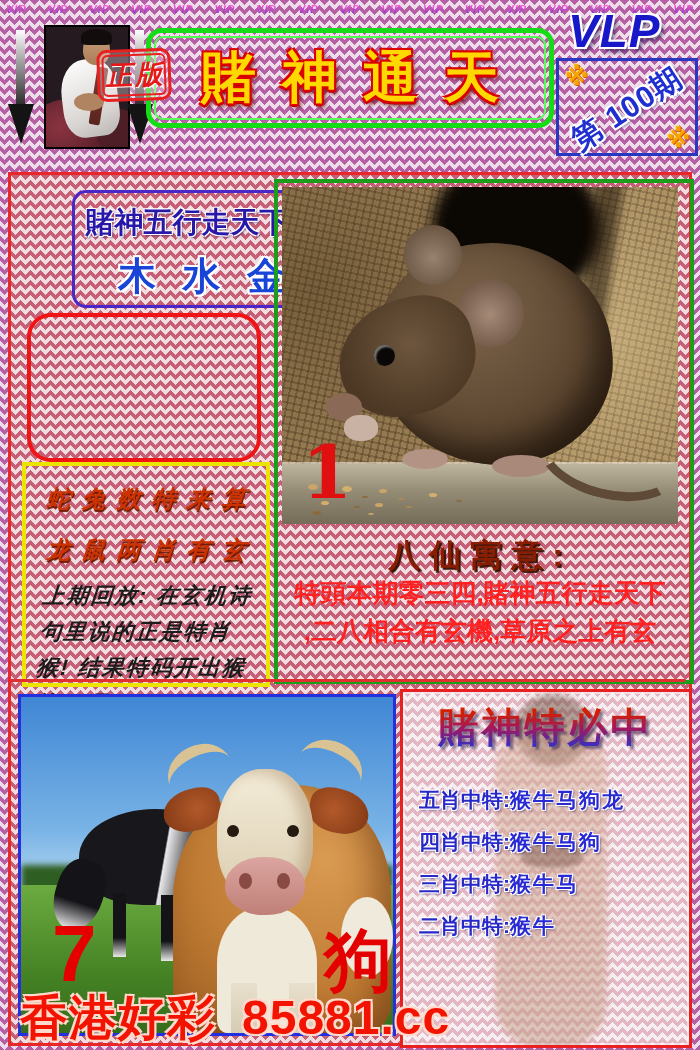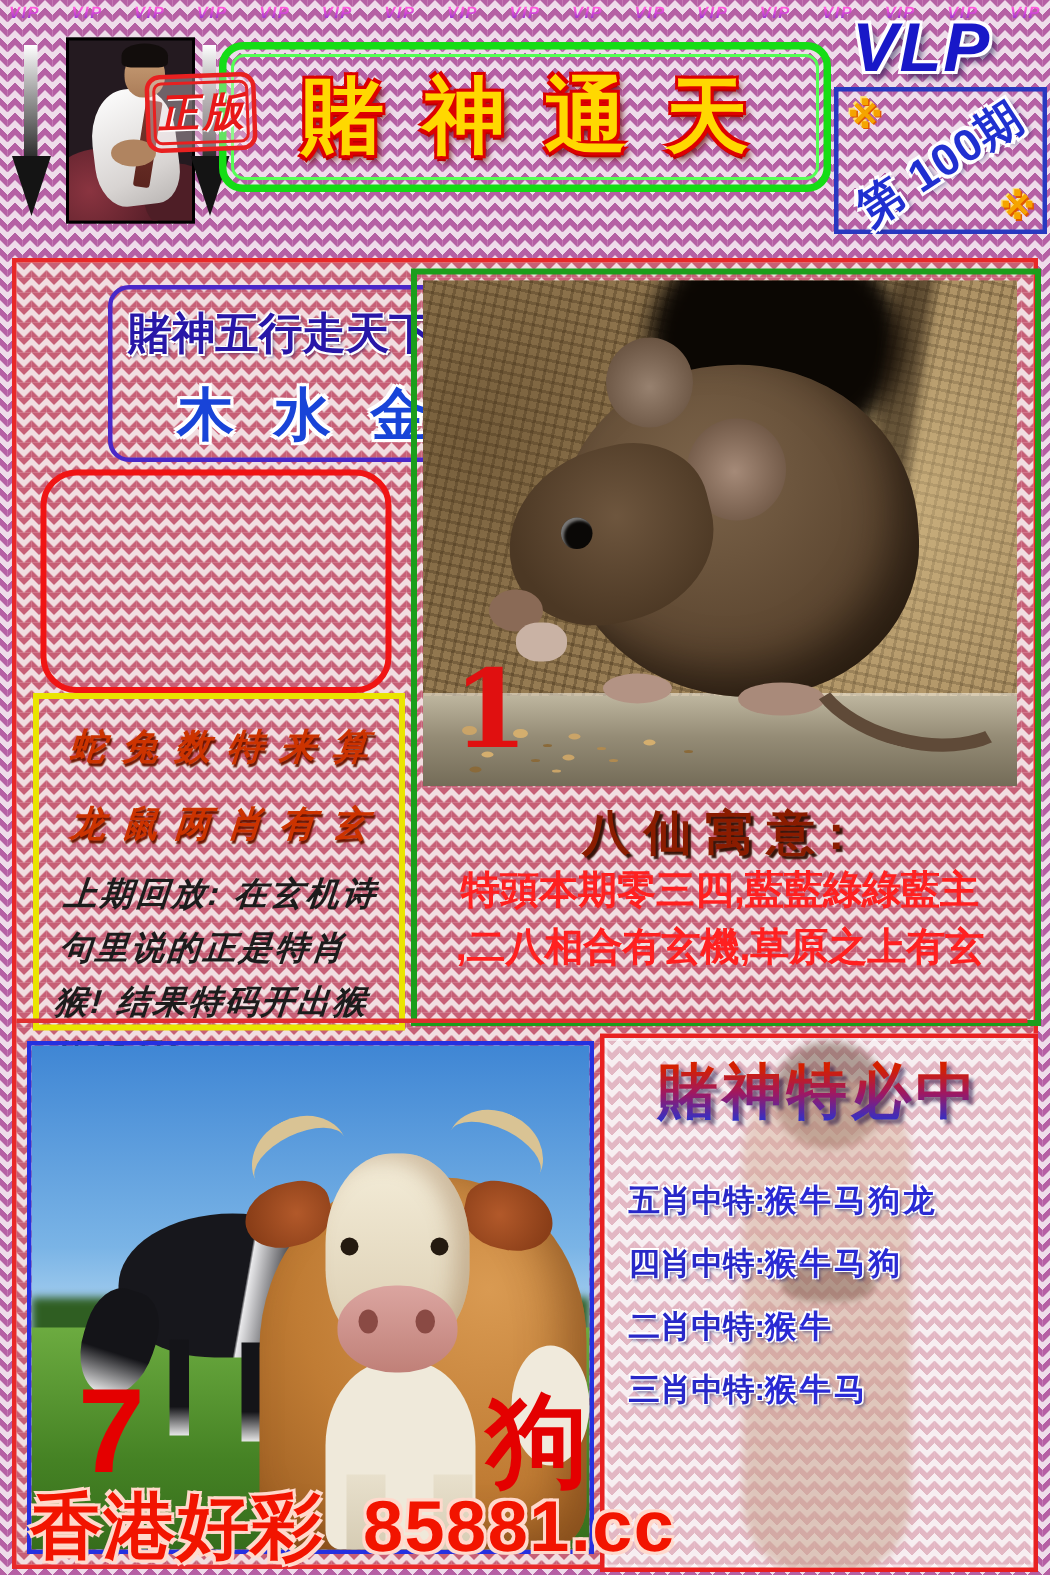--- a/index.html
+++ b/index.html
@@ -260,21 +260,21 @@
       <div class="m-eye"></div>
       <div class="m-nose"></div>
       <div class="m-mouthfood"></div>
       <div class="m-paw"></div>
       <div class="m-foot"></div>
       <div class="m-tail"></div>
     </div>
   </div>
   <div class="abs mouse-number">1</div>
   <div class="abs bx-caption">八仙寓意:</div>
-  <div class="abs bx-line" style="top:576px;">特頭本期零三四,藍藍綠綠藍主</div>
+  <div class="abs bx-line" style="top:576px;">特頭本期零三四,賭神五行走天下</div>
   <div class="abs bx-line" style="top:614px;">,二八相合有玄機,草原之上有玄</div>
 
   <div class="abs cow-box">
     <div class="sky"></div>
     <div class="trees"></div>
     <div class="grass"></div>
     <div class="bw-body"></div>
     <div class="bw-head"></div>
     <div class="bw-leg1"></div>
     <div class="bw-leg2"></div>
@@ -304,25 +304,25 @@
     <div class="woman-bikini"></div>
     <div class="picks-title">賭神特必中</div>
     <div class="picks-list">
       <div class="pick-row">
         <span class="pick-label o-white-sm">五肖中特:</span><span class="pick-value o-white-sm">猴牛马狗龙</span>
       </div>
       <div class="pick-row">
         <span class="pick-label o-white-sm">四肖中特:</span><span class="pick-value o-white-sm">猴牛马狗</span>
       </div>
       <div class="pick-row">
+        <span class="pick-label o-white-sm">三肖中特:</span><span class="pick-value o-white-sm">猴牛马</span>
+      </div>
+      <div class="pick-row">
         <span class="pick-label o-white-sm">二肖中特:</span><span class="pick-value o-white-sm">猴牛</span>
       </div>
-      <div class="pick-row">
-        <span class="pick-label o-white-sm">三肖中特:</span><span class="pick-value o-white-sm">猴牛马</span>
-      </div>
     </div>
   </div>
 
   <div class="abs footer">
     <span class="site">香港好彩</span><span class="code">85881.cc</span>
   </div>
 
 </div>
 
 </body></html>

